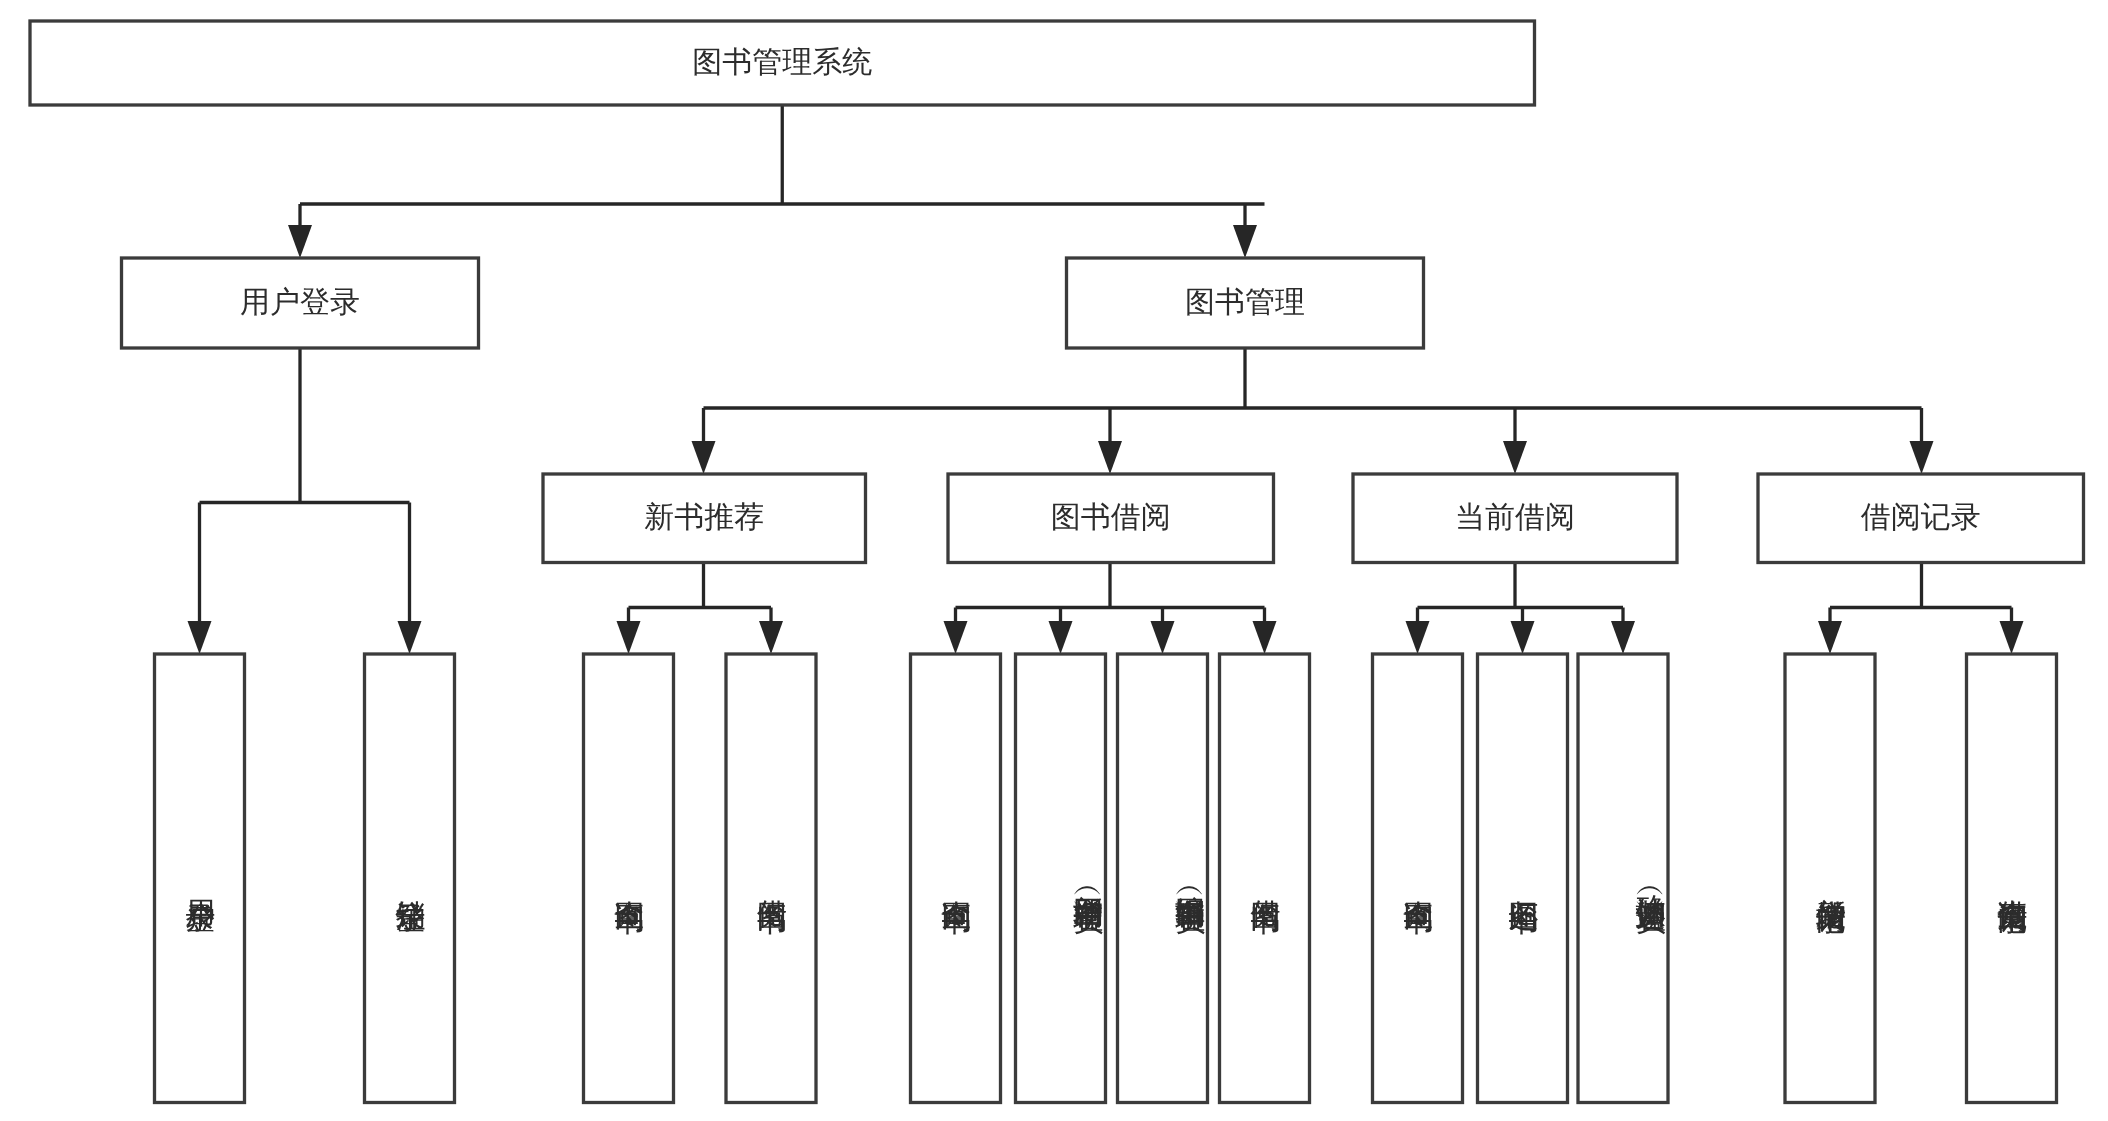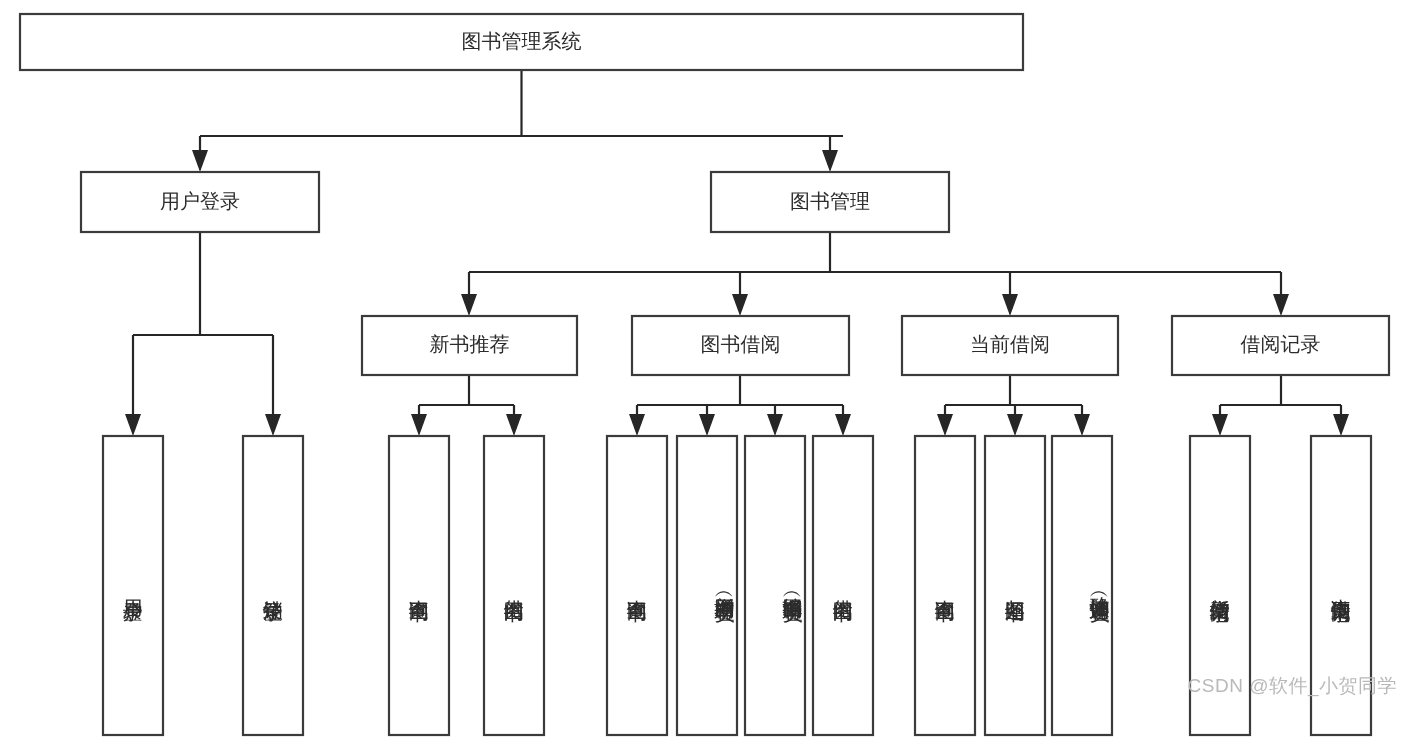--- a/index.html
+++ b/index.html
@@ -213,15 +213,14 @@
   <div class="leaf-label-wrap" style="left:607px;  top:436px; width:60px; height:299px;">查询图书</div>
   <div class="leaf-label-wrap" style="left:677px;  top:436px; width:60px; height:299px; align-items:flex-start;">新增图书（管理员）</div>
   <div class="leaf-label-wrap" style="left:745px;  top:436px; width:60px; height:299px; align-items:flex-start;">编辑图书（管理员）</div>
   <div class="leaf-label-wrap" style="left:813px;  top:436px; width:60px; height:299px;">借阅图书</div>
   <div class="leaf-label-wrap" style="left:915px;  top:436px; width:60px; height:299px;">查询图书</div>
   <div class="leaf-label-wrap" style="left:985px;  top:436px; width:60px; height:299px;">归还图书</div>
   <div class="leaf-label-wrap" style="left:1052px; top:436px; width:60px; height:299px; align-items:flex-start;">确认归还（管理员）</div>
   <div class="leaf-label-wrap" style="left:1190px; top:436px; width:60px; height:299px;">新增借阅记录</div>
   <div class="leaf-label-wrap" style="left:1311px; top:436px; width:60px; height:299px;">查询借阅记录</div>
 
-  <div class="watermark">CSDN @软件_小贺同学</div>
 
 </div>
 
 </body></html>

